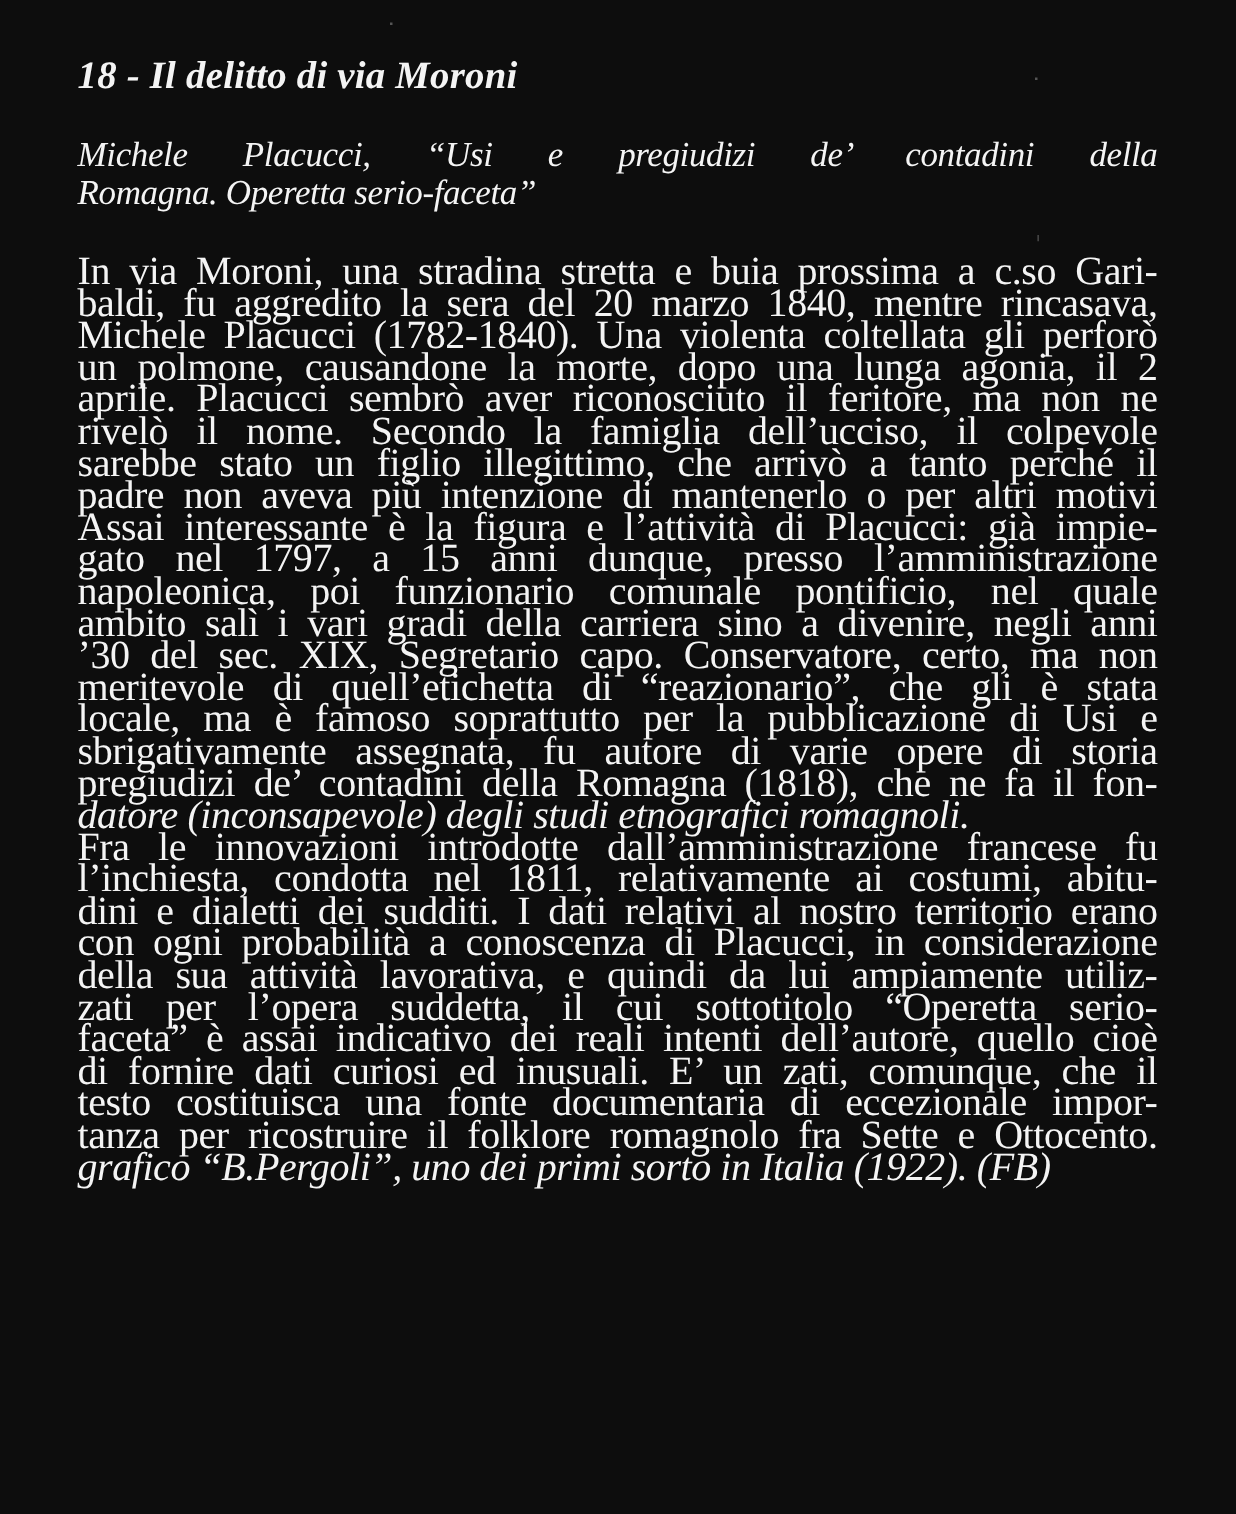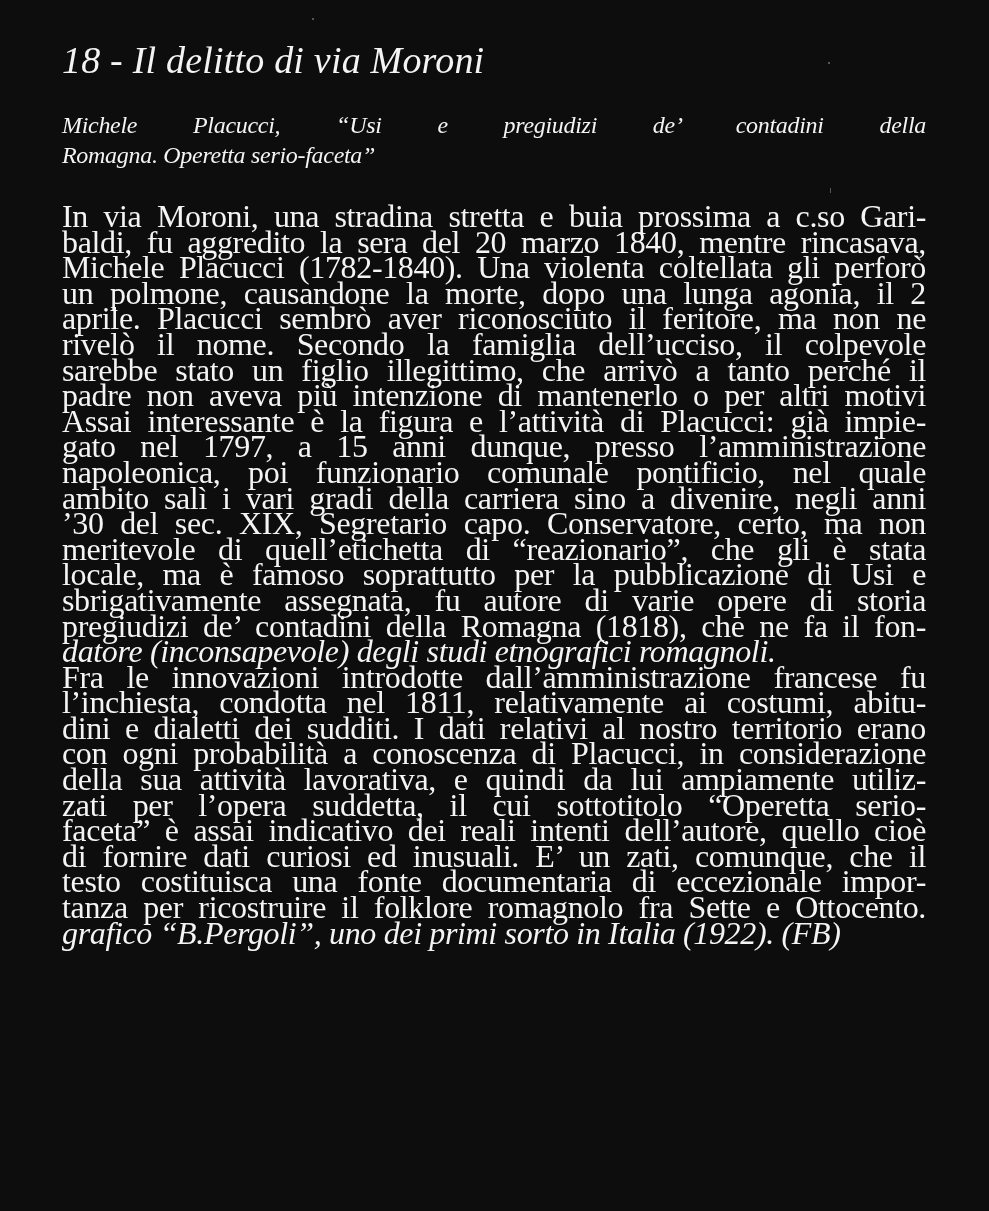--- a/index.html
+++ b/index.html
@@ -5,25 +5,25 @@
     html, body { margin: 0; padding: 0; }
     body {
       width: 989px; height: 1211px; overflow: hidden;
       background: #0d0d0d;
       color: #f4f4f4;
       font-family: "Liberation Serif", "DejaVu Serif", serif;
       position: relative;
     }
     .page { position: absolute; left: 62px; top: 40px; width: 864px; }
     .title {
-      font-style: italic; font-weight: normal; font-size: 38px;
+      font-style: italic; font-weight: bold; font-size: 31px;
       margin: 0; line-height: 40px; letter-spacing: 0.2px;
     }
     .subtitle {
-      font-style: italic; font-size: 24px; line-height: 30px;
+      font-style: italic; font-size: 28px; line-height: 30px;
       margin: 30px 0 0 0; text-align: justify; text-align-last: left;
       letter-spacing: -0.3px;
     }
     .body-text { margin-top: 34px; }
     .para {
       font-size: 32px; line-height: 25.6px; margin: 0;
       text-align: justify; letter-spacing: -0.35px;
       hyphens: manual;
     }
     .line { display: block; text-align: justify; text-align-last: justify; white-space: nowrap; }

